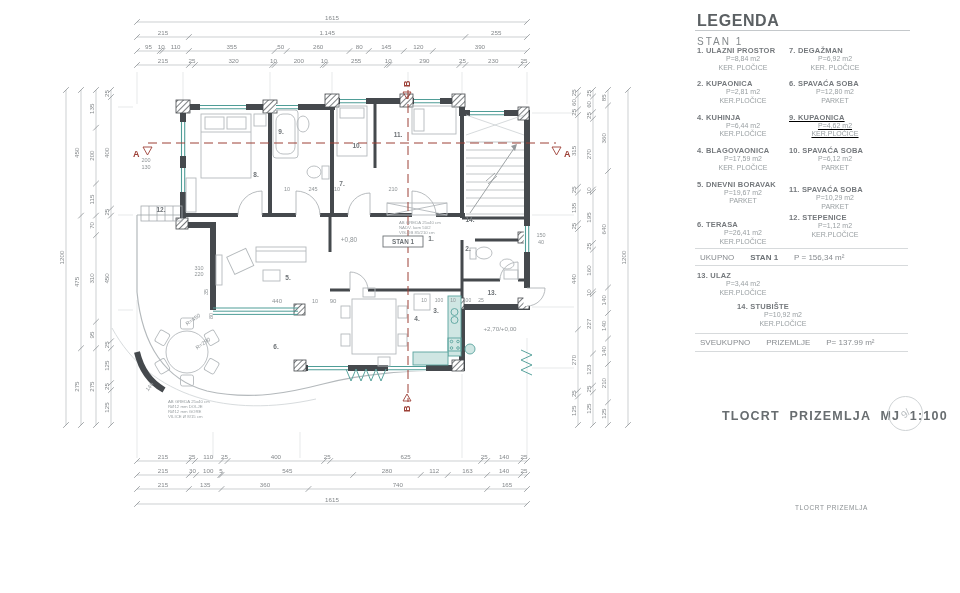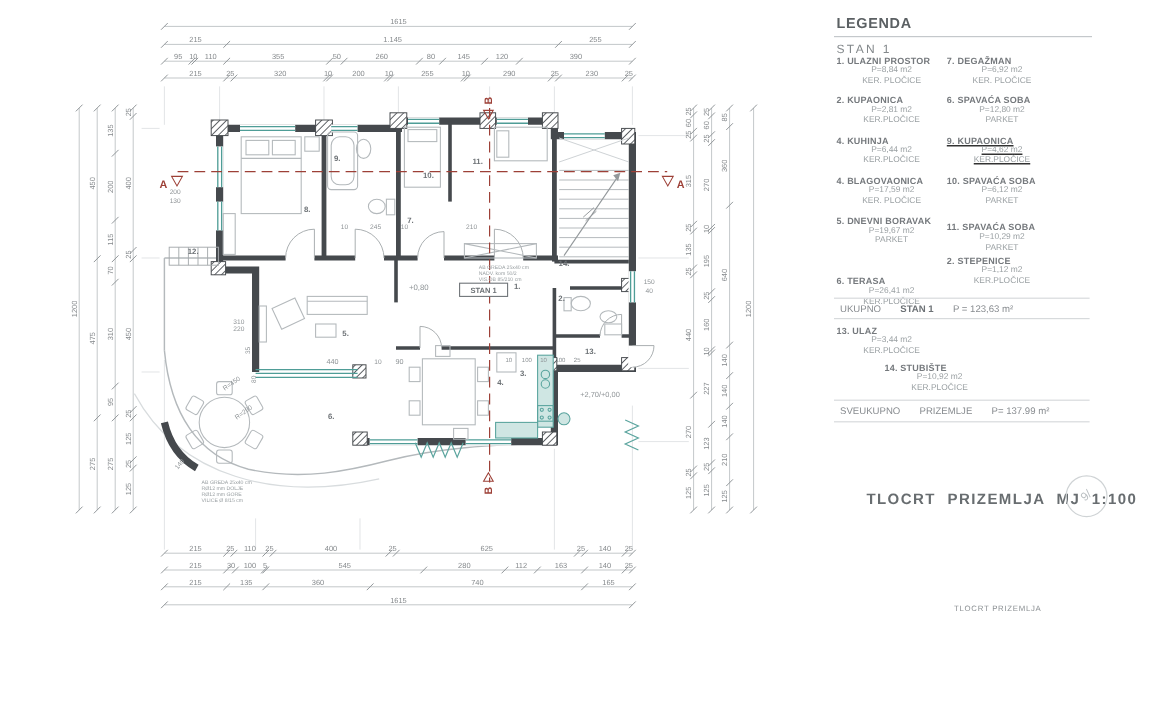--- a/index.html
+++ b/index.html
@@ -1,20 +1,20 @@
 <!DOCTYPE html>
 <html><head>
 <meta charset="utf-8">
 <style>
   html,body{margin:0;padding:0;background:#fff;}
   body{width:960px;height:593px;overflow:hidden;font-family:"Liberation Sans",sans-serif;}
   .page{position:relative;width:960px;height:593px;background:#ffffff;}
   svg{position:absolute;left:0;top:0;}
   svg text{font-family:"Liberation Sans",sans-serif;}
-  .legend-title{position:absolute;left:697px;top:12px;font-size:12px;font-weight:bold;letter-spacing:.6px;color:#5b6063;}
+  .legend-title{position:absolute;left:697px;top:12px;font-size:16px;font-weight:bold;letter-spacing:.6px;color:#5b6063;}
   .legend-underline{position:absolute;left:695px;top:30px;width:215px;height:1px;background:#c4c8cb;}
   .legend-sub{position:absolute;left:697px;top:36px;font-size:10px;letter-spacing:2px;color:#83888b;}
   .legend-entry{position:absolute;width:108px;}
   .le-name{font-size:7.5px;line-height:9px;font-weight:bold;color:#75797d;letter-spacing:.2px;}
   .le-sub{font-size:7px;line-height:8.5px;color:#9aa0a3;text-align:center;width:92px;}
   .hrline{position:absolute;left:695px;width:213px;height:1px;background:#d7dadc;}
   .total-row{position:absolute;left:700px;font-size:8px;color:#888c90;white-space:nowrap;}
   .total-row .emph{font-weight:bold;color:#6d7276;}
   .total-row span{margin-right:16px;}
   .main-title{position:absolute;left:722px;top:409px;font-size:12.5px;font-weight:bold;letter-spacing:1.2px;word-spacing:5px;color:#686d70;white-space:nowrap;}
@@ -598,21 +598,21 @@
         <div class="legend-entry" style="left: 697px; top: 146.2px;">
           <div class="le-name">4. BLAGOVAONICA</div>
           <div class="le-sub">P=17,59 m2</div>
           <div class="le-sub">KER. PLOČICE</div>
         </div>
         <div class="legend-entry" style="left: 697px; top: 179.6px;">
           <div class="le-name">5. DNEVNI BORAVAK</div>
           <div class="le-sub">P=19,67 m2</div>
           <div class="le-sub">PARKET</div>
         </div>
-        <div class="legend-entry" style="left: 697px; top: 230px;">
+        <div class="legend-entry" style="left: 697px; top: 220px;">
           <div class="le-name">6. TERASA</div>
           <div class="le-sub">P=26,41 m2</div>
           <div class="le-sub">KER.PLOČICE</div>
         </div>
         <div class="legend-entry" style="left: 789px; top: 46px;">
           <div class="le-name">7. DEGAŽMAN</div>
           <div class="le-sub">P=6,92 m2</div>
           <div class="le-sub">KER. PLOČICE</div>
         </div>
         <div class="legend-entry" style="left: 789px; top: 79.4px;">
@@ -629,39 +629,39 @@
           <div class="le-name">10. SPAVAĆA SOBA</div>
           <div class="le-sub">P=6,12 m2</div>
           <div class="le-sub">PARKET</div>
         </div>
         <div class="legend-entry" style="left: 789px; top: 185px;">
           <div class="le-name">11. SPAVAĆA SOBA</div>
           <div class="le-sub">P=10,29 m2</div>
           <div class="le-sub">PARKET</div>
         </div>
         <div class="legend-entry" style="left: 789px; top: 213px;">
-          <div class="le-name">2. STEPENICE</div>
+          <div class="le-name">12. STEPENICE</div>
           <div class="le-sub">P=1,12 m2</div>
           <div class="le-sub">KER.PLOČICE</div>
         </div>
         <div class="legend-entry" style="left: 697px; top: 271px;">
           <div class="le-name">13. ULAZ</div>
           <div class="le-sub">P=3,44 m2</div>
           <div class="le-sub">KER.PLOČICE</div>
         </div>
         <div class="legend-entry" style="left: 697px; top: 302px; margin-left: 40px;">
           <div class="le-name">14. STUBIŠTE</div>
           <div class="le-sub">P=10,92 m2</div>
           <div class="le-sub">KER.PLOČICE</div>
         </div>
       </div>
 
     <div class="hrline" style="top:248px"></div>
     <div class="total-row" style="top:253px">
-      <span>UKUPNO</span><span class="emph">STAN 1</span><span>P = 123,63 m²</span>
+      <span>UKUPNO</span><span class="emph">STAN 1</span><span>P = 156,34 m²</span>
     </div>
     <div class="hrline" style="top:265px"></div>
 
     <div class="hrline" style="top:333px"></div>
     <div class="total-row" style="top:338px">
       <span>SVEUKUPNO</span><span>PRIZEMLJE</span><span>P= 137.99 m²</span>
     </div>
     <div class="hrline" style="top:351px"></div>
   </div>
 

